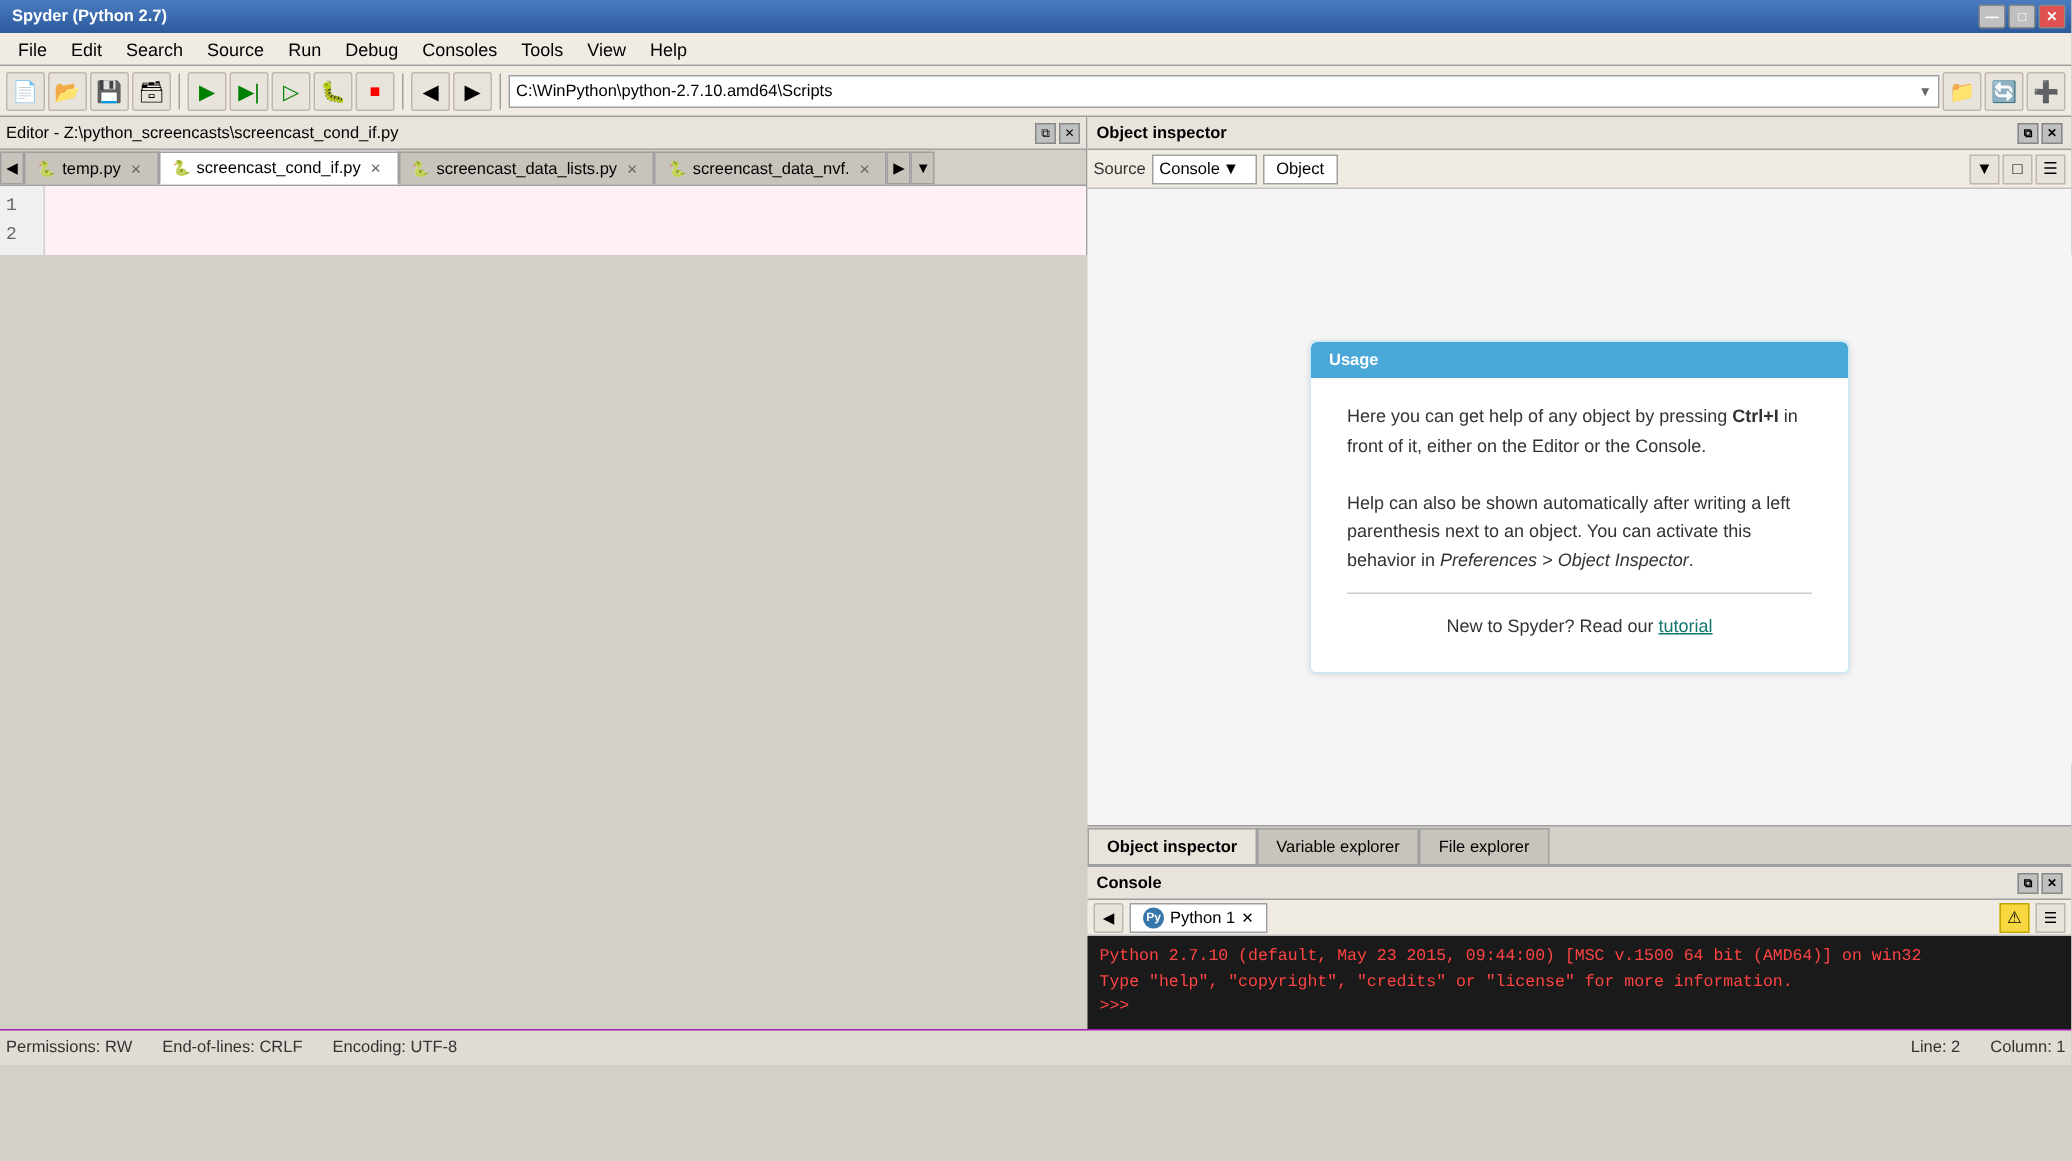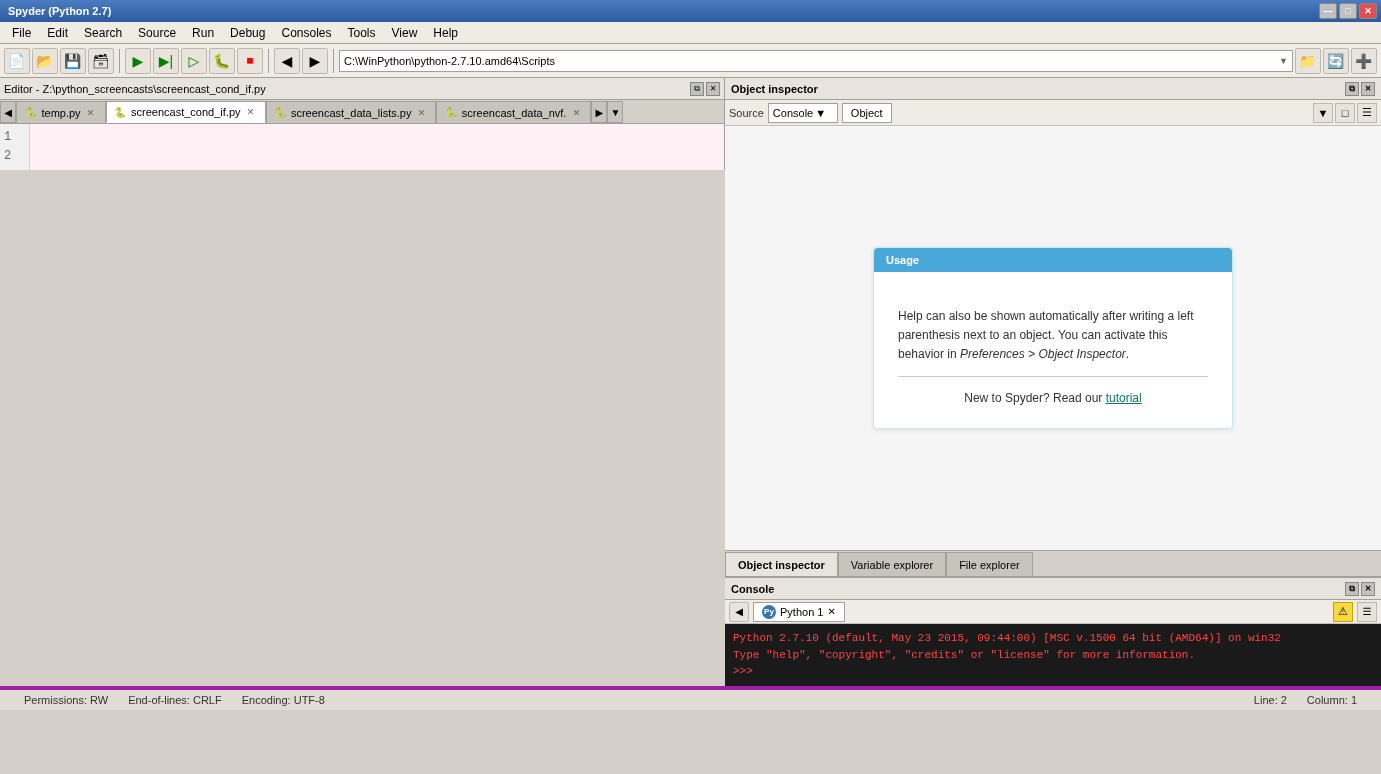--- a/index.html
+++ b/index.html
@@ -379,22 +379,22 @@
       overflow: auto;
     }
     .console-prompt { color: #ff4444; }
     
     
     .status-bar {
       background: #e0dcd4;
       height: 24px;
       display: flex;
       align-items: center;
-      border-top: 4px solid #a21caf;
-      padding: 0 24px;
+      border-top: 1px solid #a21caf;
+      padding: 0 4px;
       font-size: 11px;
       gap: 20px;
     }
     .status-item { color: #333; }
     .status-spacer { flex: 1; }
     
     
     .content-area {
       display: flex;
       flex: 1;
@@ -529,20 +529,23 @@
           <div class="small-icon-btn">▼</div>
           <div class="small-icon-btn">□</div>
           <div class="small-icon-btn">☰</div>
         </div>
       </div>
 
       <div class="inspector-content">
         <div class="usage-box">
           <div class="usage-title">Usage</div>
           <div class="usage-body">
+            <p>
+              <span>Here you can get help of any object by pressing </span><strong>Ctrl+I</strong><span> in front of it, either on the Editor or the Console.</span>
+            </p>
             <br>
             <p>
               <span>Help can also be shown automatically after writing a left parenthesis next to an object. You can activate this behavior in </span><em>Preferences &gt; Object Inspector</em><span>.</span>
             </p>
             <hr class="usage-divider">
             <div class="usage-footer">
               <span>New to Spyder? Read our </span><a class="tutorial-link">tutorial</a>
             </div>
           </div>
         </div>

